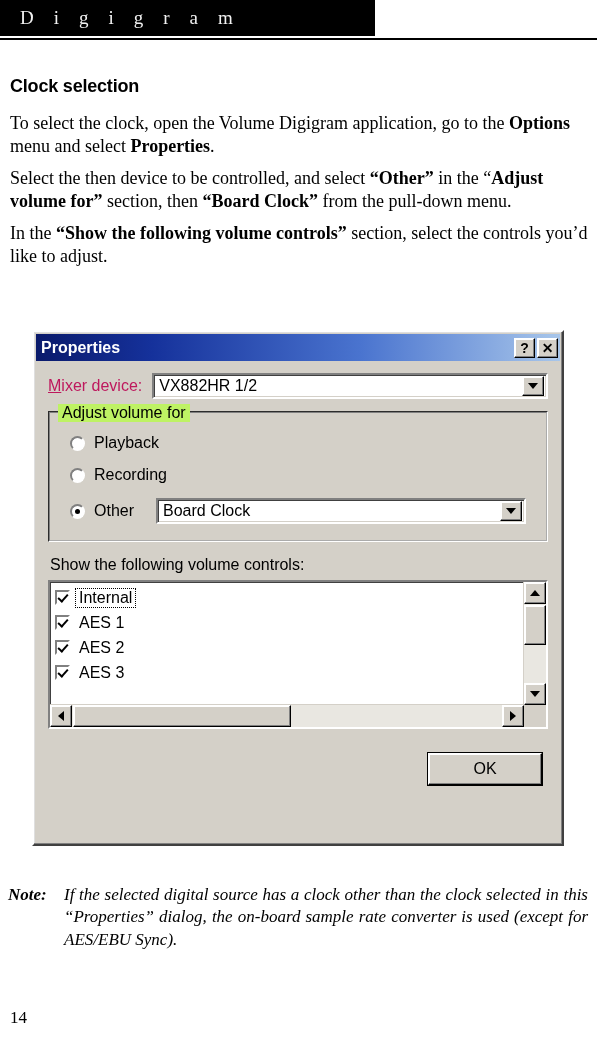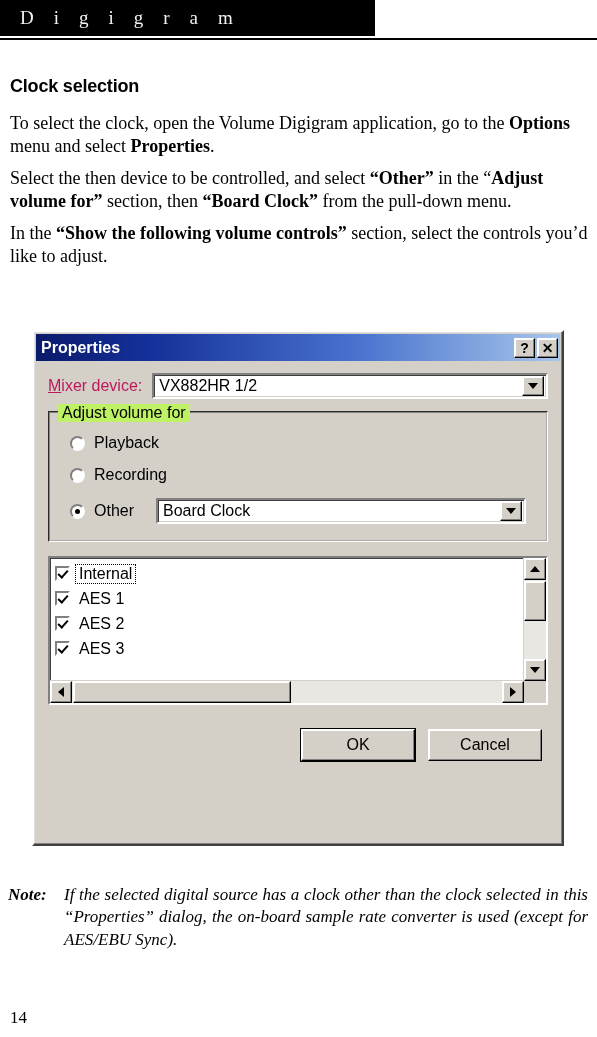--- a/index.html
+++ b/index.html
@@ -439,20 +439,21 @@
         <span class="radio-label"><span class="acc">O</span><span>ther</span></span>
         <div class="combo" id="combo-other">
           <span class="combo-value">Board Clock</span>
           <span class="combo-arrow">
               <span class="tri-down"></span>
             </span>
         </div>
       </div>
     </div>
 
+    <div class="list-caption"><span>Show the follo</span><span class="acc">w</span><span>ing volume controls:</span></div>
 
     <div class="listbox">
       <div class="list-items" id="list-host">
           <div class="list-item focused">
             <span class="chk"></span>
             <span class="item-text">Internal</span>
           </div>
           <div class="list-item">
             <span class="chk"></span>
             <span class="item-text">AES 1</span>
@@ -485,21 +486,20 @@
         <div class="sb-btn right">
             <span class="tri-right"></span>
           </div>
       </div>
 
       <div class="sb-corner"></div>
     </div>
 
     <div class="btn-row">
       <div class="btn default">OK</div>
-      <div class="btn">Cancel</div>
     </div>
 
   </div>
 </div>
 
 <div id="note-block">
   <span class="note-label">Note:</span>
   <div class="note-text">If the selected digital source has a clock other than the clock selected in this “Properties” dialog, the on-board sample rate converter is used (except for AES/EBU Sync).</div>
 </div>
 

